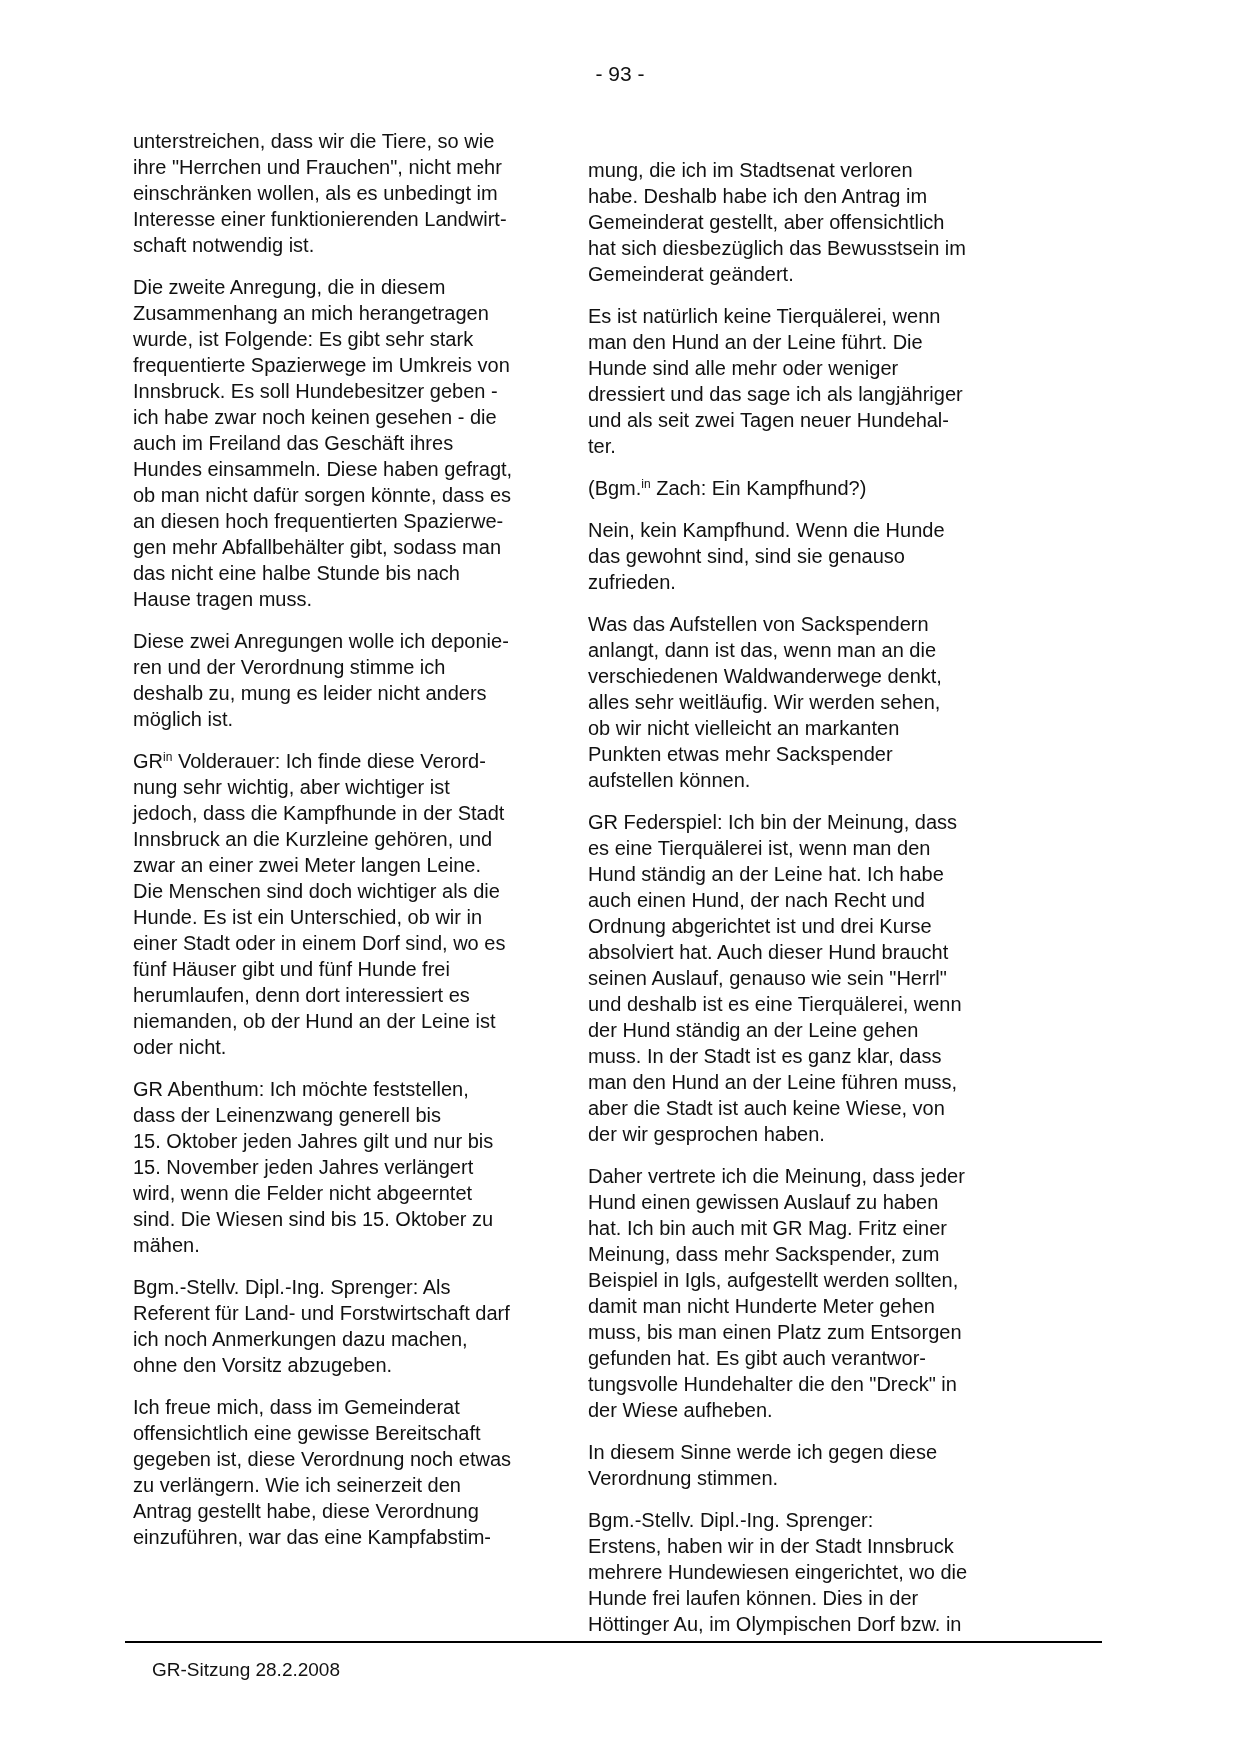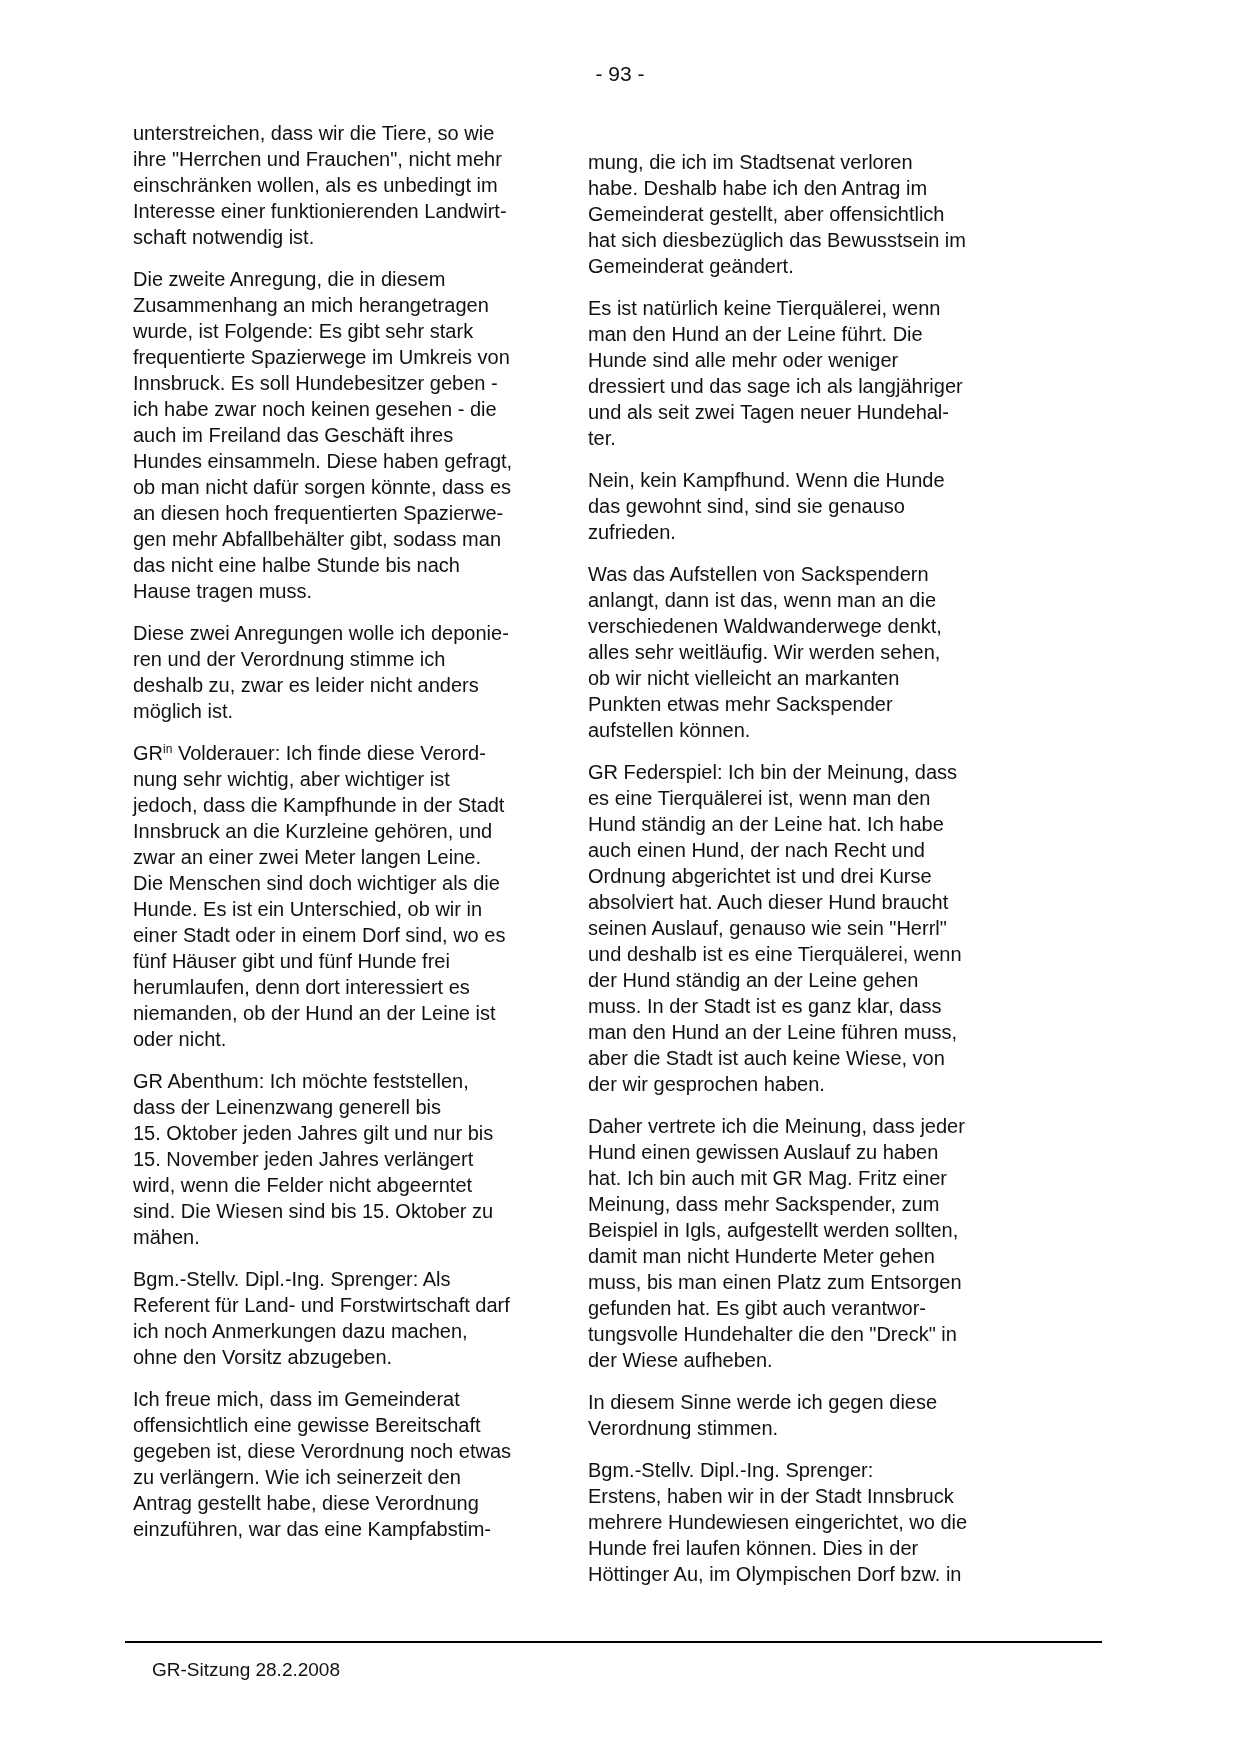--- a/index.html
+++ b/index.html
@@ -13,21 +13,21 @@
   }
   .page-number {
     position: absolute;
     top: 62px; left: 0; width: 1240px;
     text-align: center;
     font-size: 21px;
     color: #111;
   }
   .columns {
     position: absolute;
-    left: 133px; top: 120px;
+    left: 133px; top: 128px;
     width: 908px;
     display: flex;
     gap: 25px;
   }
   .col { font-size: 20px; line-height: 26px; }
   .col-left  { width: 430px; }
   .col-right { width: 453px; margin-top: 29px; }
   .para {
     margin: 0 0 16px 0;
     white-space: pre-line;
@@ -71,21 +71,21 @@
 ich habe zwar noch keinen gesehen - die
 auch im Freiland das Geschäft ihres
 Hundes einsammeln. Diese haben gefragt,
 ob man nicht dafür sorgen könnte, dass es
 an diesen hoch frequentierten Spazierwe-
 gen mehr Abfallbehälter gibt, sodass man
 das nicht eine halbe Stunde bis nach
 Hause tragen muss.</span></p>
         <p class="para"><span>Diese zwei Anregungen wolle ich deponie-
 ren und der Verordnung stimme ich
-deshalb zu, zwar es leider nicht anders
+deshalb zu, mung es leider nicht anders
 möglich ist.</span></p>
         <p class="para"><span class="b">GR</span><sup class="b sup">in</sup><span class="b"> Volderauer: </span><span>Ich finde diese Verord-
 nung sehr wichtig, aber wichtiger ist
 jedoch, dass die Kampfhunde in der Stadt
 Innsbruck an die Kurzleine gehören, und
 zwar an einer zwei Meter langen Leine.
 Die Menschen sind doch wichtiger als die
 Hunde. Es ist ein Unterschied, ob wir in
 einer Stadt oder in einem Dorf sind, wo es
 fünf Häuser gibt und fünf Hunde frei
@@ -115,20 +115,21 @@
 habe. Deshalb habe ich den Antrag im
 Gemeinderat gestellt, aber offensichtlich
 hat sich diesbezüglich das Bewusstsein im
 Gemeinderat geändert.</span></p>
         <p class="para"><span>Es ist natürlich keine Tierquälerei, wenn
 man den Hund an der Leine führt. Die
 Hunde sind alle mehr oder weniger
 dressiert und das sage ich als langjähriger
 und als seit zwei Tagen neuer Hundehal-
 ter.</span></p>
+        <p class="para"><span>(Bgm.</span><sup class="sup">in</sup><span> Zach: Ein Kampfhund?)</span></p>
         <p class="para"><span>Nein, kein Kampfhund. Wenn die Hunde
 das gewohnt sind, sind sie genauso
 zufrieden.</span></p>
         <p class="para"><span>Was das Aufstellen von Sackspendern
 anlangt, dann ist das, wenn man an die
 verschiedenen Waldwanderwege denkt,
 alles sehr weitläufig. Wir werden sehen,
 ob wir nicht vielleicht an markanten
 Punkten etwas mehr Sackspender
 aufstellen können.</span></p>

